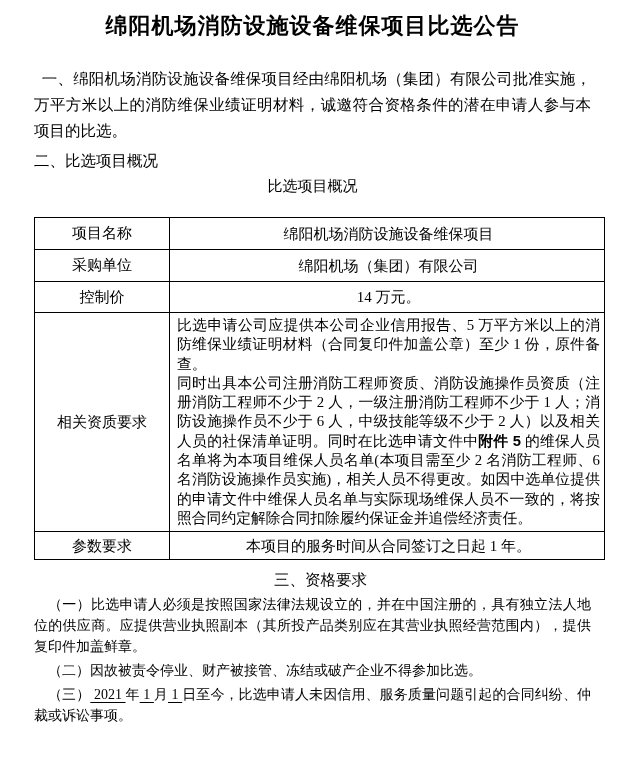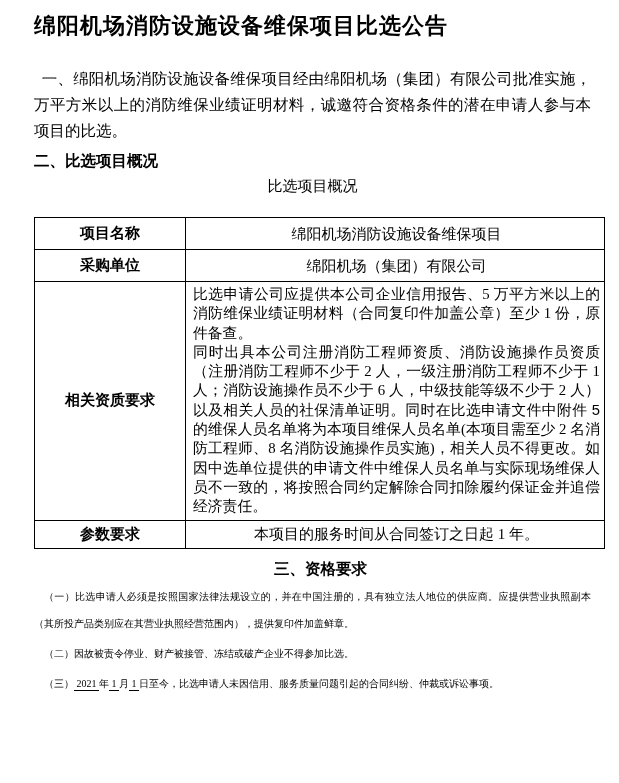--- a/index.html
+++ b/index.html
@@ -16,34 +16,34 @@
   }
   .page {
     padding: 10px 12px 0 34px;
   }
   .doc-title {
     margin: 2px 16px 0 0;
     font-family: "Liberation Sans", "DejaVu Sans", sans-serif;
     font-weight: 700;
     font-size: 22px;
     line-height: 28px;
-    text-align: left;
+    text-align: center;
     letter-spacing: 1px;
   }
   .intro {
     margin: 26px 16px 6px 0;
     font-size: 15.5px;
     line-height: 26px;
     text-align: justify;
     text-indent: 0.5em;
   }
   .sec-heading {
     margin: 6px 0 0 0;
     font-family: "Liberation Sans", "DejaVu Sans", sans-serif;
-    font-weight: 700;
+    font-weight: 400;
     font-size: 15.5px;
     line-height: 22px;
   }
   .tbl-caption {
     margin: 3px 16px 20px 0;
     font-size: 15px;
     line-height: 22px;
     text-align: center;
   }
   table.overview {
@@ -51,50 +51,50 @@
     border-collapse: collapse;
     table-layout: fixed;
     font-size: 15px;
   }
   table.overview th,
   table.overview td {
     border: 1px solid #000;
   }
   table.overview th {
     width: 122px;
-    font-weight: 700;
+    font-weight: 400;
     text-align: center;
     vertical-align: middle;
-    padding: 2px 14px;
+    padding: 2px 6px;
     line-height: 25px;
   }
   table.overview td {
     text-align: center;
     vertical-align: middle;
     padding: 2px 4px 2px 7px;
     line-height: 26px;
   }
   tr.r-name  td, tr.r-name  th { height: 27px; }
   tr.r-buyer td, tr.r-buyer th { height: 27px; }
   tr.r-scope td { height: 74px; vertical-align: top; line-height: 27px; padding-top: 4px; }
   tr.r-price td, tr.r-price th { height: 26px; }
   tr.r-term  td, tr.r-term  th { height: 23px; line-height: 22px; }
   tr.r-qual td {
     font-size: 14.8px;
     line-height: 19.3px;
     text-align: justify;
     white-space: pre-line;
     padding: 3px 4px 3px 7px;
   }
-  .b { font-family: "Liberation Sans", "DejaVu Sans", sans-serif; font-weight: 400; }
+  .b { font-family: "Liberation Sans", "DejaVu Sans", sans-serif; font-weight: 700; }
   .u { text-decoration: underline; text-underline-offset: 3px; }
   .req-item {
     margin: 3px 16px 0 0;
-    font-size: 10px;
-    line-height: 27px;
+    font-size: 14px;
+    line-height: 21px;
     text-align: justify;
     text-indent: 1em;
   }
   .sec3 { margin-top: 9px; text-align: center; }
   .sec2 { margin-top: 4px; }
 </style>
 </head>
 <body>
 
 <div class="page">
@@ -110,24 +110,28 @@
   <table class="overview">
     <tbody>
       <tr class="r-name">
         <th>项目名称</th>
         <td>绵阳机场消防设施设备维保项目</td>
       </tr>
       <tr class="r-buyer">
         <th>采购单位</th>
         <td>绵阳机场（集团）有限公司</td>
       </tr>
+      <tr class="r-price">
+        <th>控制价</th>
+        <td>14 万元。</td>
+      </tr>
       <tr class="r-qual">
         <th>相关资质要求</th>
         <td><span>比选申请公司应提供本公司企业信用报告、5 万平方米以上的消防维保业绩证明材料（合同复印件加盖公章）至少 1 份，原件备查。
-同时出具本公司注册消防工程师资质、消防设施操作员资质（注册消防工程师不少于 2 人，一级注册消防工程师不少于 1 人；消防设施操作员不少于 6 人，中级技能等级不少于 2 人）以及相关人员的社保清单证明。同时在比选申请文件中</span><span class="b">附件 5</span><span> 的维保人员名单将为本项目维保人员名单(本项目需至少 2 名消防工程师、8 名消防设施操作员实施)，相关人员不得更改。如因中选单位提供的申请文件中维保人员名单与实际现场维保人员不一致的，将按照合同约定解除合同扣除履约保证金并追偿经济责任。</span></td>
+同时出具本公司注册消防工程师资质、消防设施操作员资质（注册消防工程师不少于 2 人，一级注册消防工程师不少于 1 人；消防设施操作员不少于 6 人，中级技能等级不少于 2 人）以及相关人员的社保清单证明。同时在比选申请文件中</span><span class="b">附件 5</span><span> 的维保人员名单将为本项目维保人员名单(本项目需至少 2 名消防工程师、6 名消防设施操作员实施)，相关人员不得更改。如因中选单位提供的申请文件中维保人员名单与实际现场维保人员不一致的，将按照合同约定解除合同扣除履约保证金并追偿经济责任。</span></td>
       </tr>
       <tr class="r-term">
         <th>参数要求</th>
         <td>本项目的服务时间从合同签订之日起 1 年。</td>
       </tr>
     </tbody>
   </table>
 
   <h2 class="sec-heading sec3">三、资格要求</h2>
 

